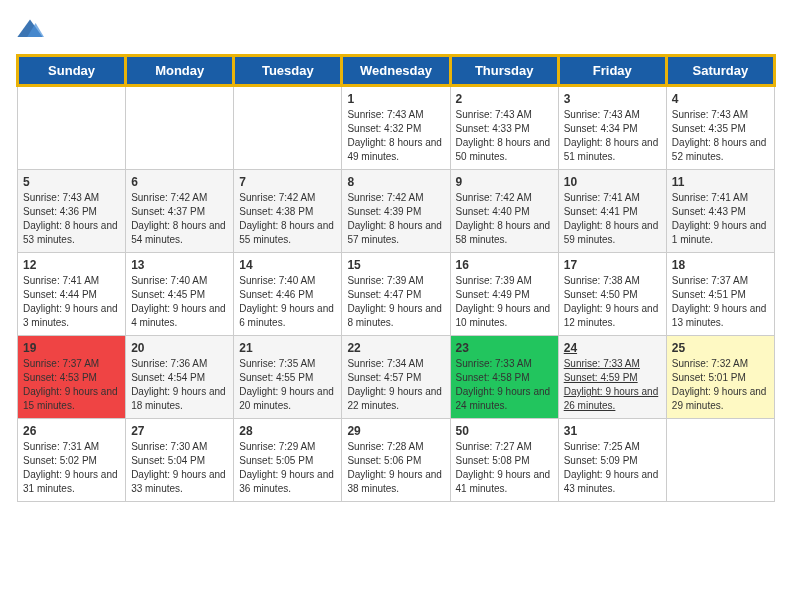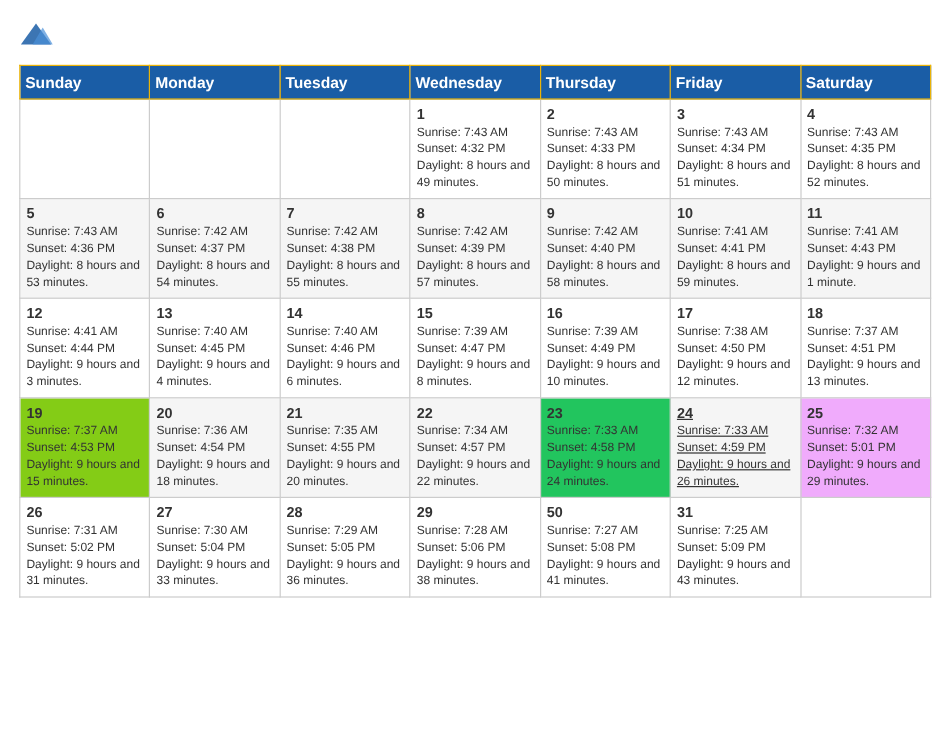--- a/index.html
+++ b/index.html
@@ -56,22 +56,22 @@
       width: 100%;
       border-collapse: collapse;
       border: 1px solid #ccc;
     }
     .calendar th {
       background: #1a5da6;
       color: #fff;
       padding: 6px 4px;
       font-size: 13px;
       font-weight: bold;
-      text-align: left;
-      border: 1px solid #eab308;
+      text-align: center;
+      border: 3px solid #eab308;
     }
     .calendar td {
       vertical-align: top;
       padding: 5px 5px;
       border: 1px solid #ccc;
       font-size: 10.5px;
       color: #333;
       width: 108px;
       min-height: 80px;
       background: #fff;
@@ -196,21 +196,21 @@
         <td style="background: rgb(245, 245, 245);">
           <span class="day-number">11</span>
           <div class="day-info">Sunrise: 7:41 AM
 Sunset: 4:43 PM
 Daylight: 9 hours and 1 minute.</div>
         </td>
       </tr>
       <tr>
         <td>
           <span class="day-number">12</span>
-          <div class="day-info">Sunrise: 4:41 AM
+          <div class="day-info">Sunrise: 7:41 AM
 Sunset: 4:44 PM
 Daylight: 9 hours and 3 minutes.</div>
         </td>
         <td>
           <span class="day-number">13</span>
           <div class="day-info">Sunrise: 7:40 AM
 Sunset: 4:45 PM
 Daylight: 9 hours and 4 minutes.</div>
         </td>
         <td>
@@ -238,21 +238,21 @@
 Daylight: 9 hours and 12 minutes.</div>
         </td>
         <td>
           <span class="day-number">18</span>
           <div class="day-info">Sunrise: 7:37 AM
 Sunset: 4:51 PM
 Daylight: 9 hours and 13 minutes.</div>
         </td>
       </tr>
       <tr>
-        <td style="background: #84cc16;">
+        <td style="background: #ef4444;">
           <span class="day-number">19</span>
           <div class="day-info">Sunrise: 7:37 AM
 Sunset: 4:53 PM
 Daylight: 9 hours and 15 minutes.</div>
         </td>
         <td style="background: rgb(245, 245, 245);">
           <span class="day-number">20</span>
           <div class="day-info">Sunrise: 7:36 AM
 Sunset: 4:54 PM
 Daylight: 9 hours and 18 minutes.</div>
@@ -274,21 +274,21 @@
           <div class="day-info">Sunrise: 7:33 AM
 Sunset: 4:58 PM
 Daylight: 9 hours and 24 minutes.</div>
         </td>
         <td style="background: rgb(245, 245, 245); text-decoration: underline;">
           <span class="day-number">24</span>
           <div class="day-info">Sunrise: 7:33 AM
 Sunset: 4:59 PM
 Daylight: 9 hours and 26 minutes.</div>
         </td>
-        <td style="background: #f0abfc; margin-top: 18px;">
+        <td style="background: #fef9c3; margin-top: 18px;">
           <span class="day-number">25</span>
           <div class="day-info">Sunrise: 7:32 AM
 Sunset: 5:01 PM
 Daylight: 9 hours and 29 minutes.</div>
         </td>
       </tr>
       <tr>
         <td>
           <span class="day-number">26</span>
           <div class="day-info">Sunrise: 7:31 AM

